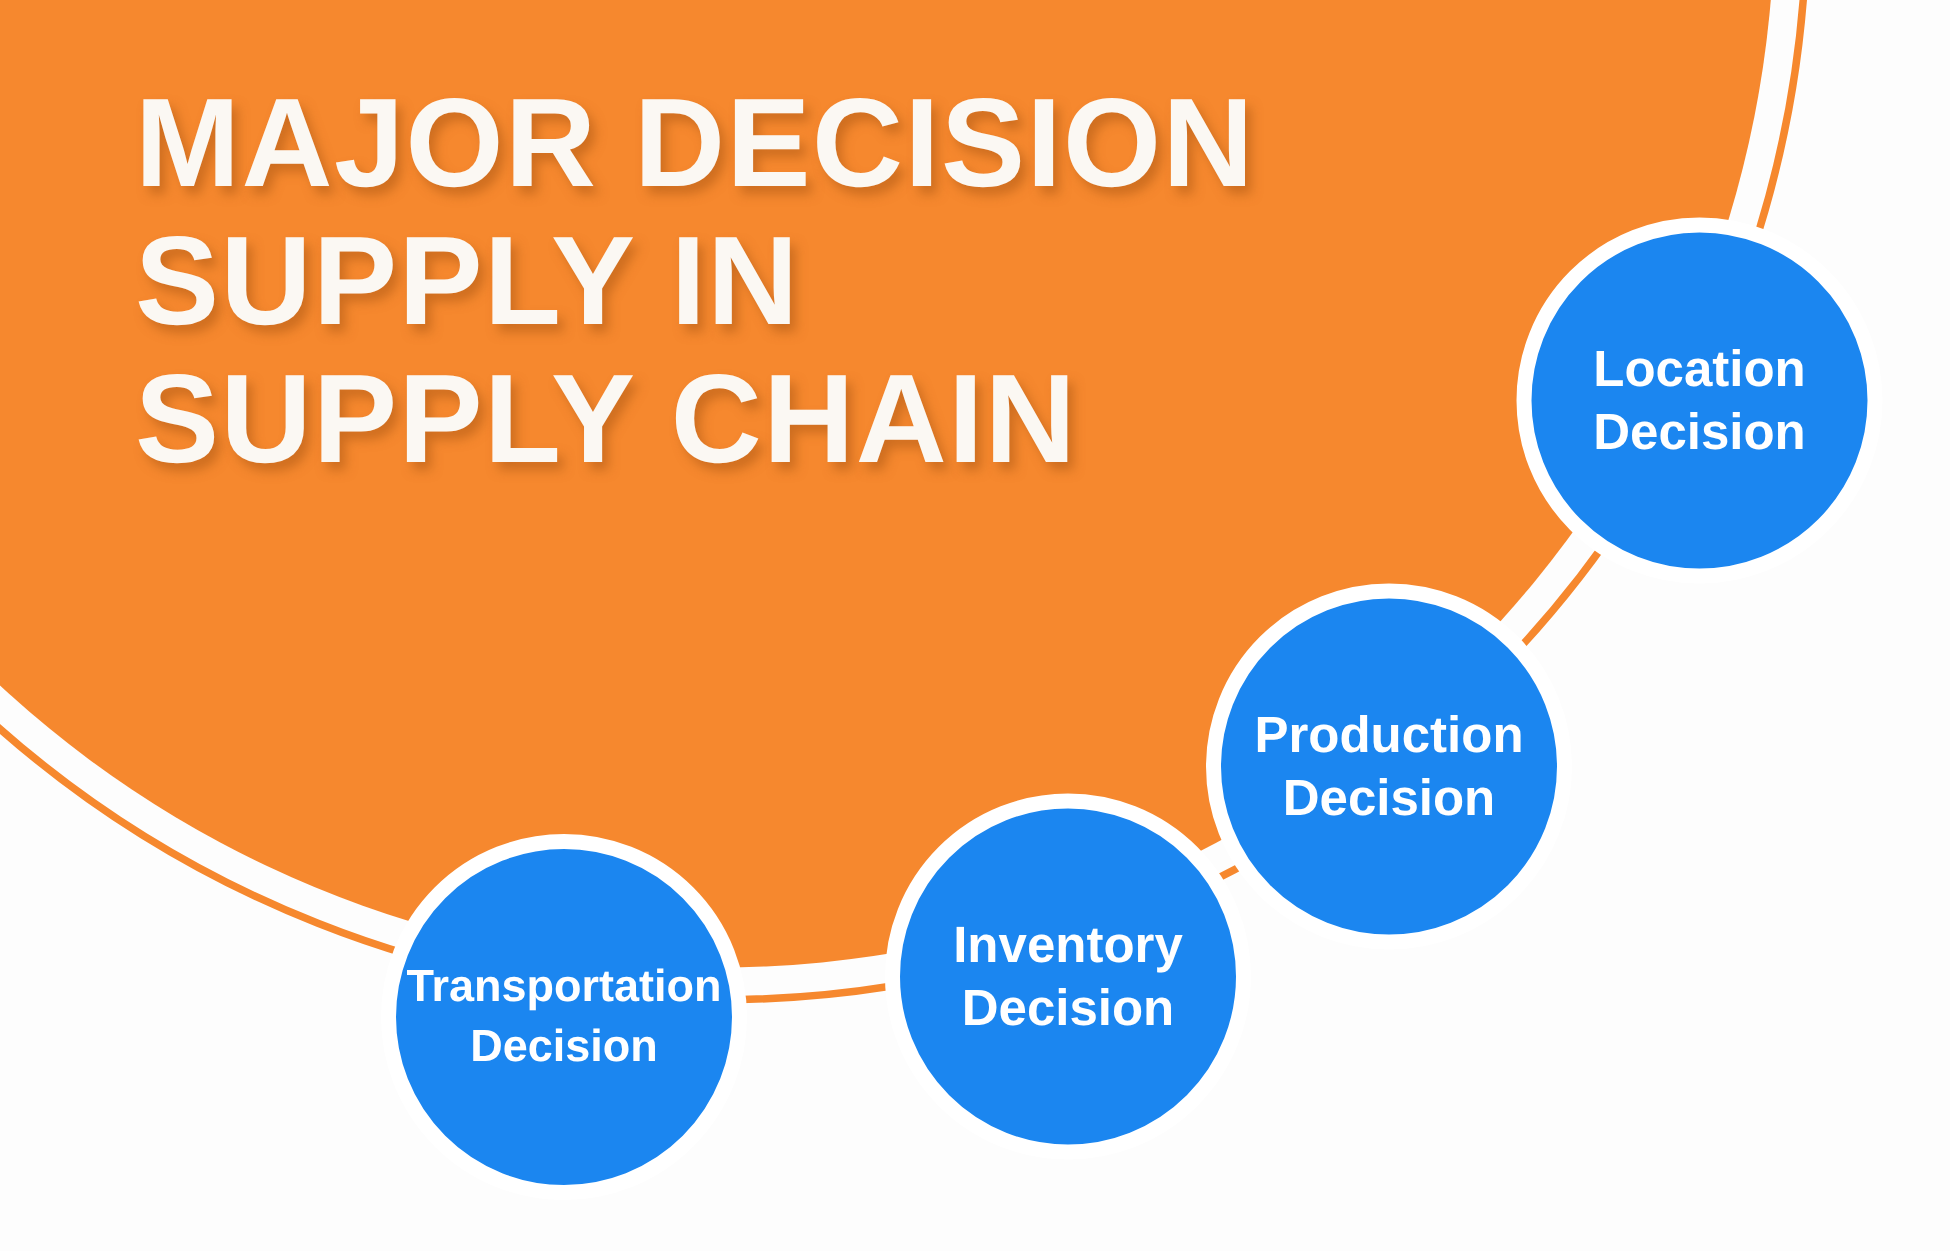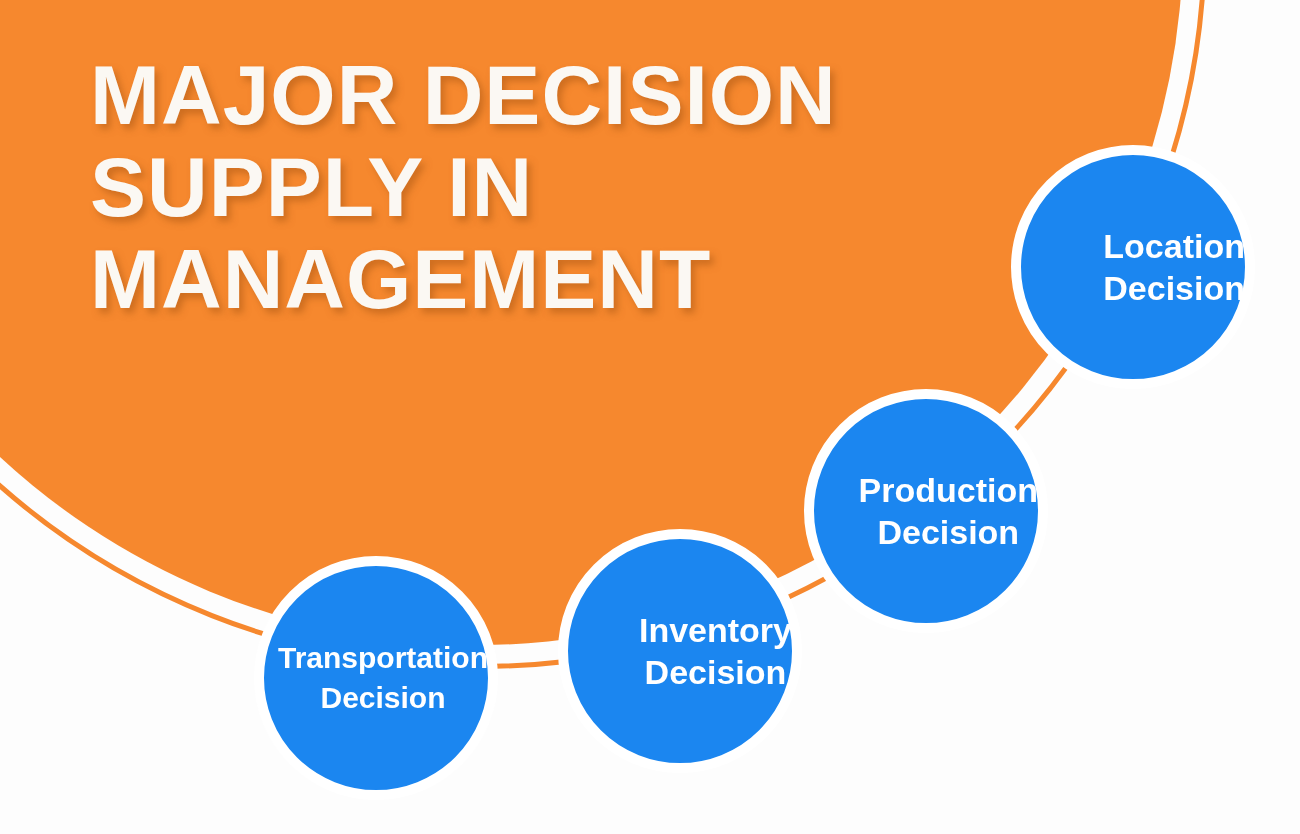--- a/index.html
+++ b/index.html
@@ -57,48 +57,48 @@
   .title .title-line { display: block; }
   .node {
     position: absolute;
     width: 244px;
     height: 244px;
     border-radius: 50%;
     background: var(--blue);
     border: 10px solid var(--white);
     display: flex;
     align-items: center;
-    justify-content: flex-end;
+    justify-content: center;
     text-align: center;
   }
   .node-label {
     color: var(--white);
     font-weight: bold;
     font-size: 34px;
     line-height: 42px;
   }
   .node-label span { display: block; }
   .node-location       { left: 1011px; top: 145px; }
   .node-production     { left: 804px;  top: 389px; }
-  .node-inventory      { left: 558px;  top: 529px; }
+  .node-inventory      { left: 590px;  top: 529px; }
   .node-transportation { left: 254px;  top: 556px; }
   .node-transportation .node-label { font-size: 30px; line-height: 40px; }
 </style>
 </head>
 <body>
 
 <div class="canvas">
 
   <div class="orange-disc"></div>
   <div class="orange-ring"></div>
 
   <h1 class="title">
     <span class="title-line">MAJOR DECISION</span>
     <span class="title-line">SUPPLY IN</span>
-    <span class="title-line">MANAGEMENT</span>
+    <span class="title-line">SUPPLY CHAIN</span>
   </h1>
 
   <div class="node node-location">
     <div class="node-label">
       <span>Location</span>
       <span>Decision</span>
     </div>
   </div>
 
   <div class="node node-production">

